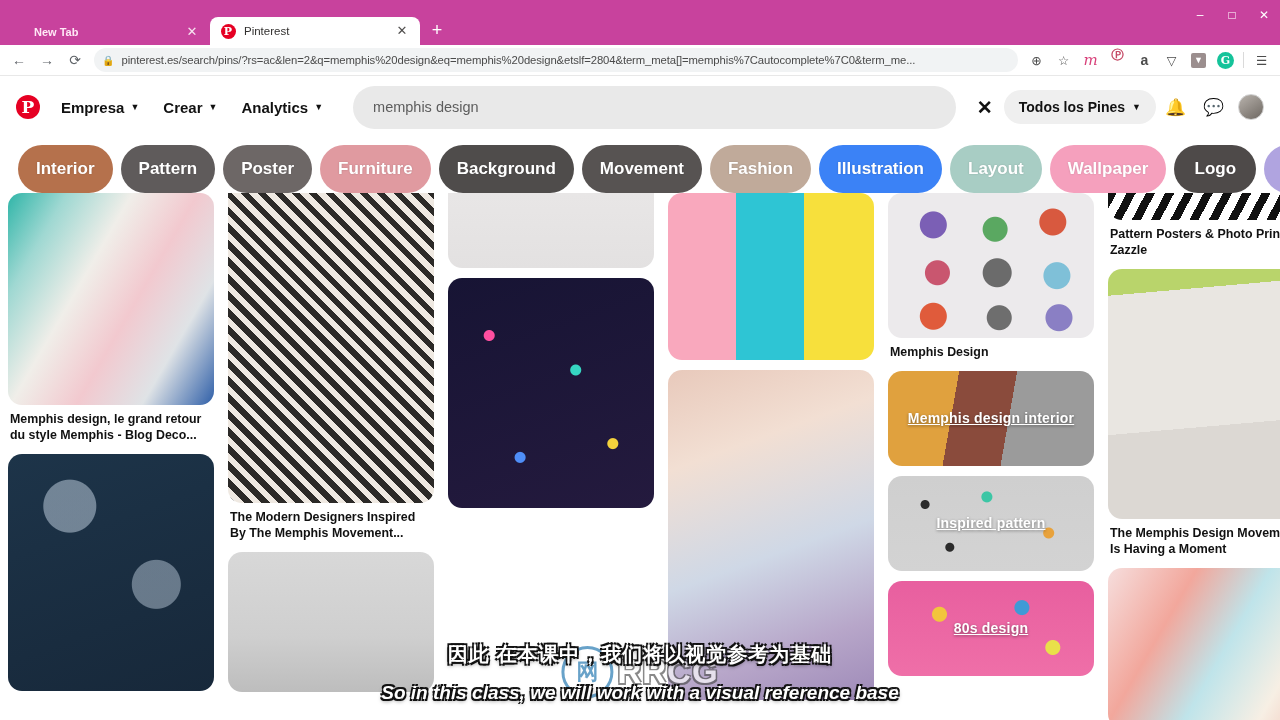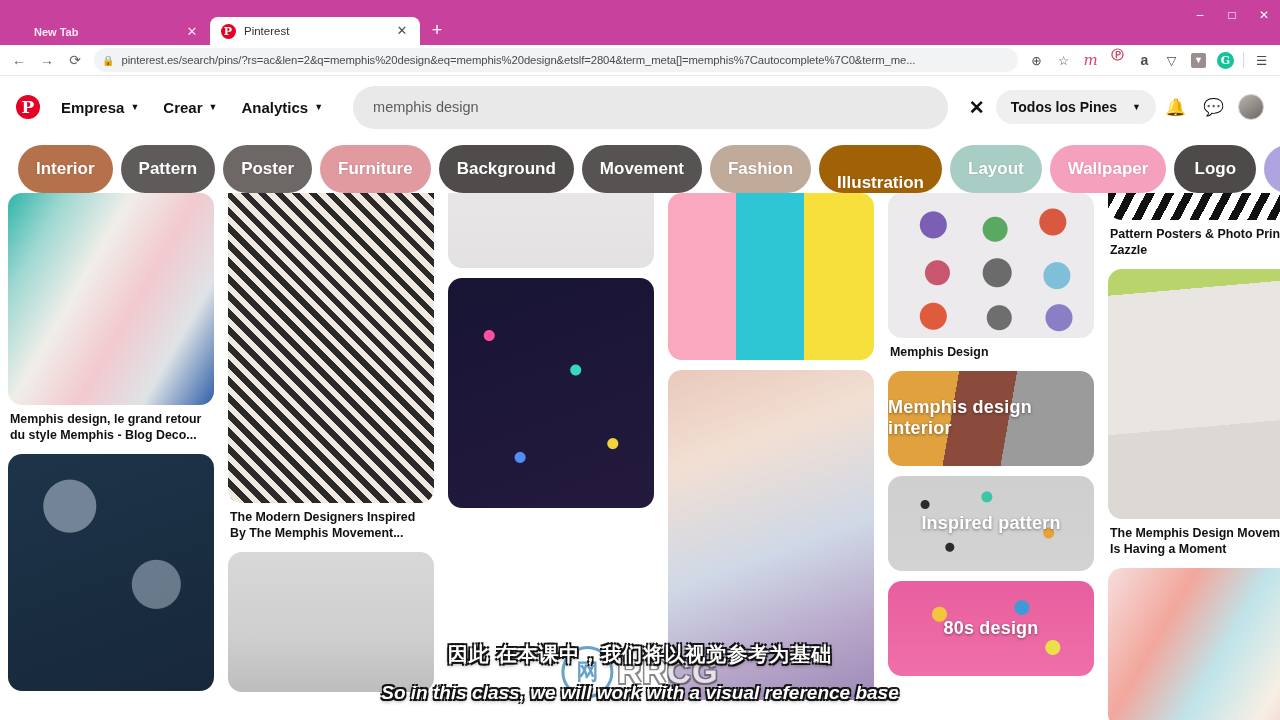--- a/index.html
+++ b/index.html
@@ -120,21 +120,21 @@
     display: flex; align-items: center; margin: 0 12px 0 18px; padding: 0 20px;
   }
   .searchwrap input {
     flex: 1; background: transparent; border: none; outline: none;
     font-size: 14.5px; color: #5d5d5d; font-family: "Liberation Sans", sans-serif;
   }
   .hdr-right { display: flex; align-items: center; gap: 2px; }
   .xbtn { width: 34px; height: 34px; display:flex; align-items:center;
           justify-content:center; font-size: 19px; color:#111; font-weight:600; }
   .allpins {
-    display: flex; align-items: center; gap: 15px; background: #efefef;
+    display: flex; align-items: center; gap: 7px; background: #efefef;
     border-radius: 20px; padding: 9px 15px; font-size: 14px;
     font-weight: bold; color: #111; white-space: nowrap;
   }
   .hicon { width: 36px; height: 36px; display:flex; align-items:center;
            justify-content:center; font-size: 17px; color: #5f5f5f; }
   .avatar {
     width: 26px; height: 26px; border-radius: 50%;
     background: linear-gradient(145deg,#b9b3ad,#6d6761); margin-left:4px;
     border: 1px solid #cfcfcf;
   }
@@ -161,22 +161,22 @@
   .pimg {
     width: 100%; border-radius: 14px; overflow: hidden; position: relative;
     background: #e3e3e3;
   }
   .pcap {
     font-size: 12.4px; font-weight: bold; color: #111; line-height: 1.28;
     margin-top: 7px; padding: 0 2px;
   }
   .overlay-label {
     position: absolute; inset: 0; display: flex; align-items: center;
-    justify-content: center; color: #fff; font-weight: bold; font-size: 18px;
-    text-shadow: 0 1px 3px rgba(0,0,0,.45); letter-spacing: .2px;
+    justify-content: center; color: #fff; font-weight: bold; font-size: 14px;
+    text-shadow: 0 1px 3px rgba(0,0,0,.45); letter-spacing: .2px; text-decoration: underline;
   }
 
   
   .subs {
     position: absolute; left: 0; bottom: 16px; width: 1280px;
     text-align: center; pointer-events: none;
   }
   .sub-cn {
     font-size: 20px; font-weight: bold; color: #fff; letter-spacing: 1px;
     text-shadow: -1.6px -1.6px 0 #111, 1.6px -1.6px 0 #111,
@@ -302,21 +302,21 @@
       </div>
       <div class="pill" style="background: rgb(79, 76, 75);">
         <span>Background</span>
       </div>
       <div class="pill" style="background: rgb(87, 83, 82);">
         <span>Movement</span>
       </div>
       <div class="pill" style="background: rgb(192, 170, 154);">
         <span>Fashion</span>
       </div>
-      <div class="pill" style="background: #a16207; align-items: flex-end;">
+      <div class="pill" style="background: #3b82f6;">
         <span>Illustration</span>
       </div>
       <div class="pill" style="background: rgb(168, 205, 196);">
         <span>Layout</span>
       </div>
       <div class="pill" style="background: rgb(245, 160, 189);">
         <span>Wallpaper</span>
       </div>
       <div class="pill" style="background: rgb(78, 74, 73);">
         <span>Logo</span>

